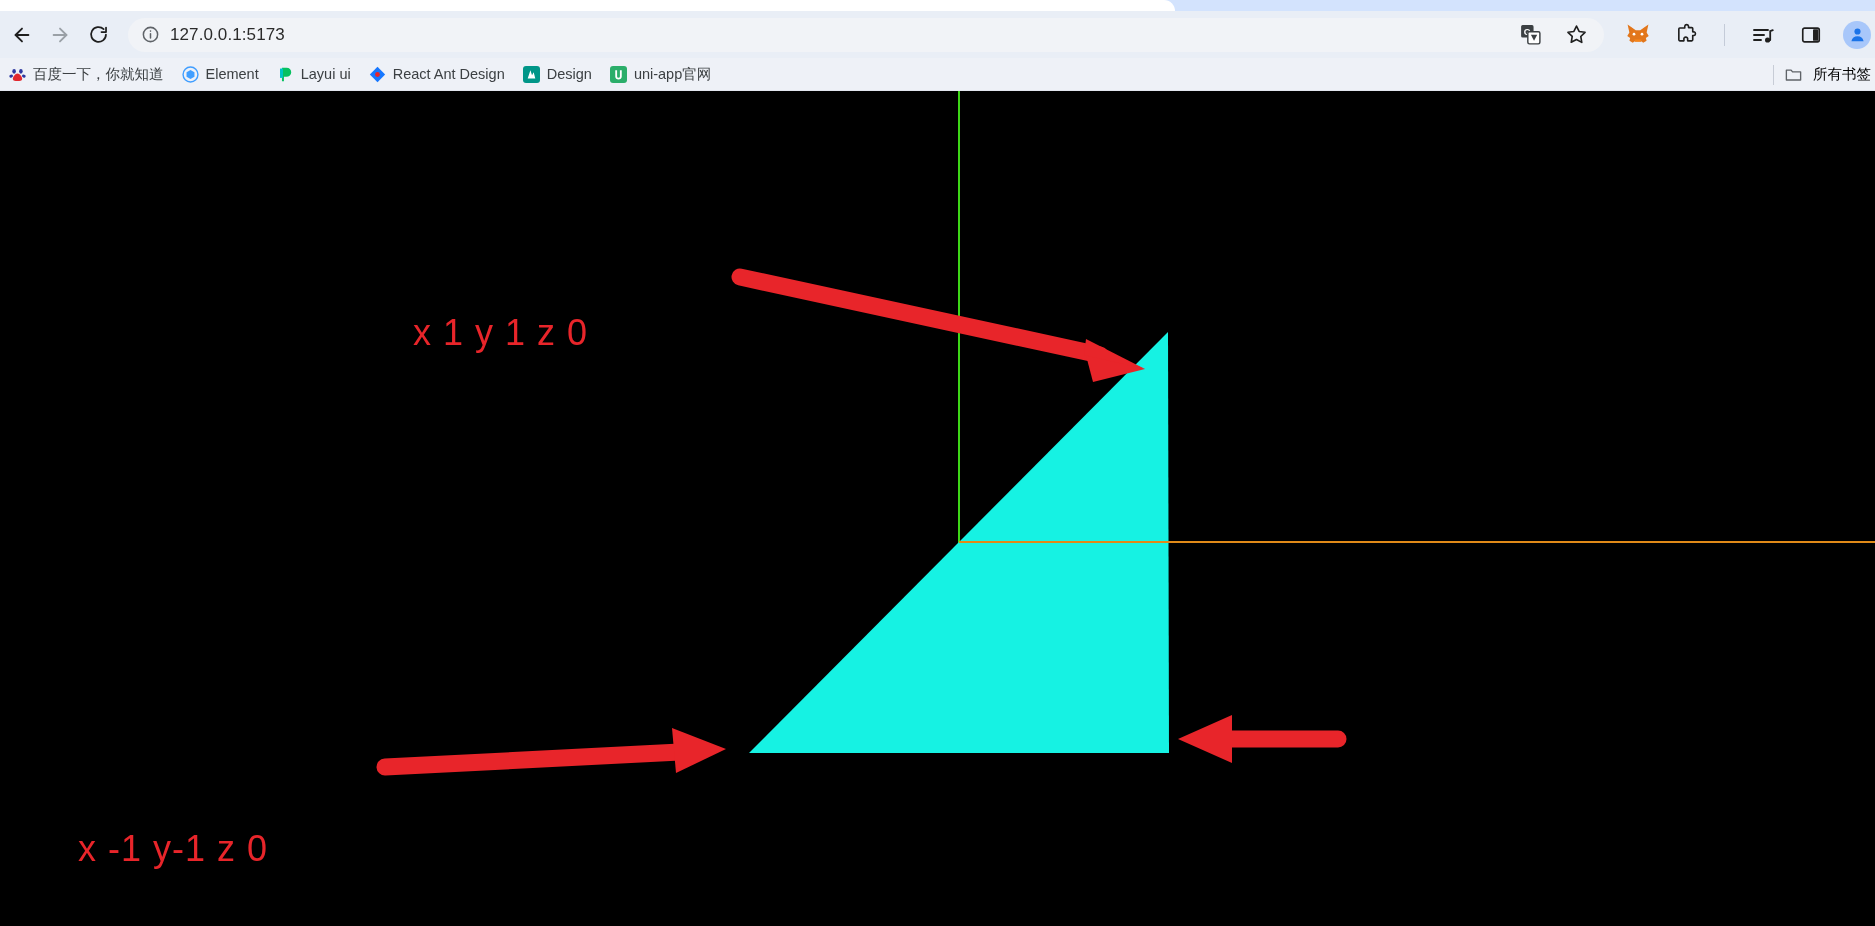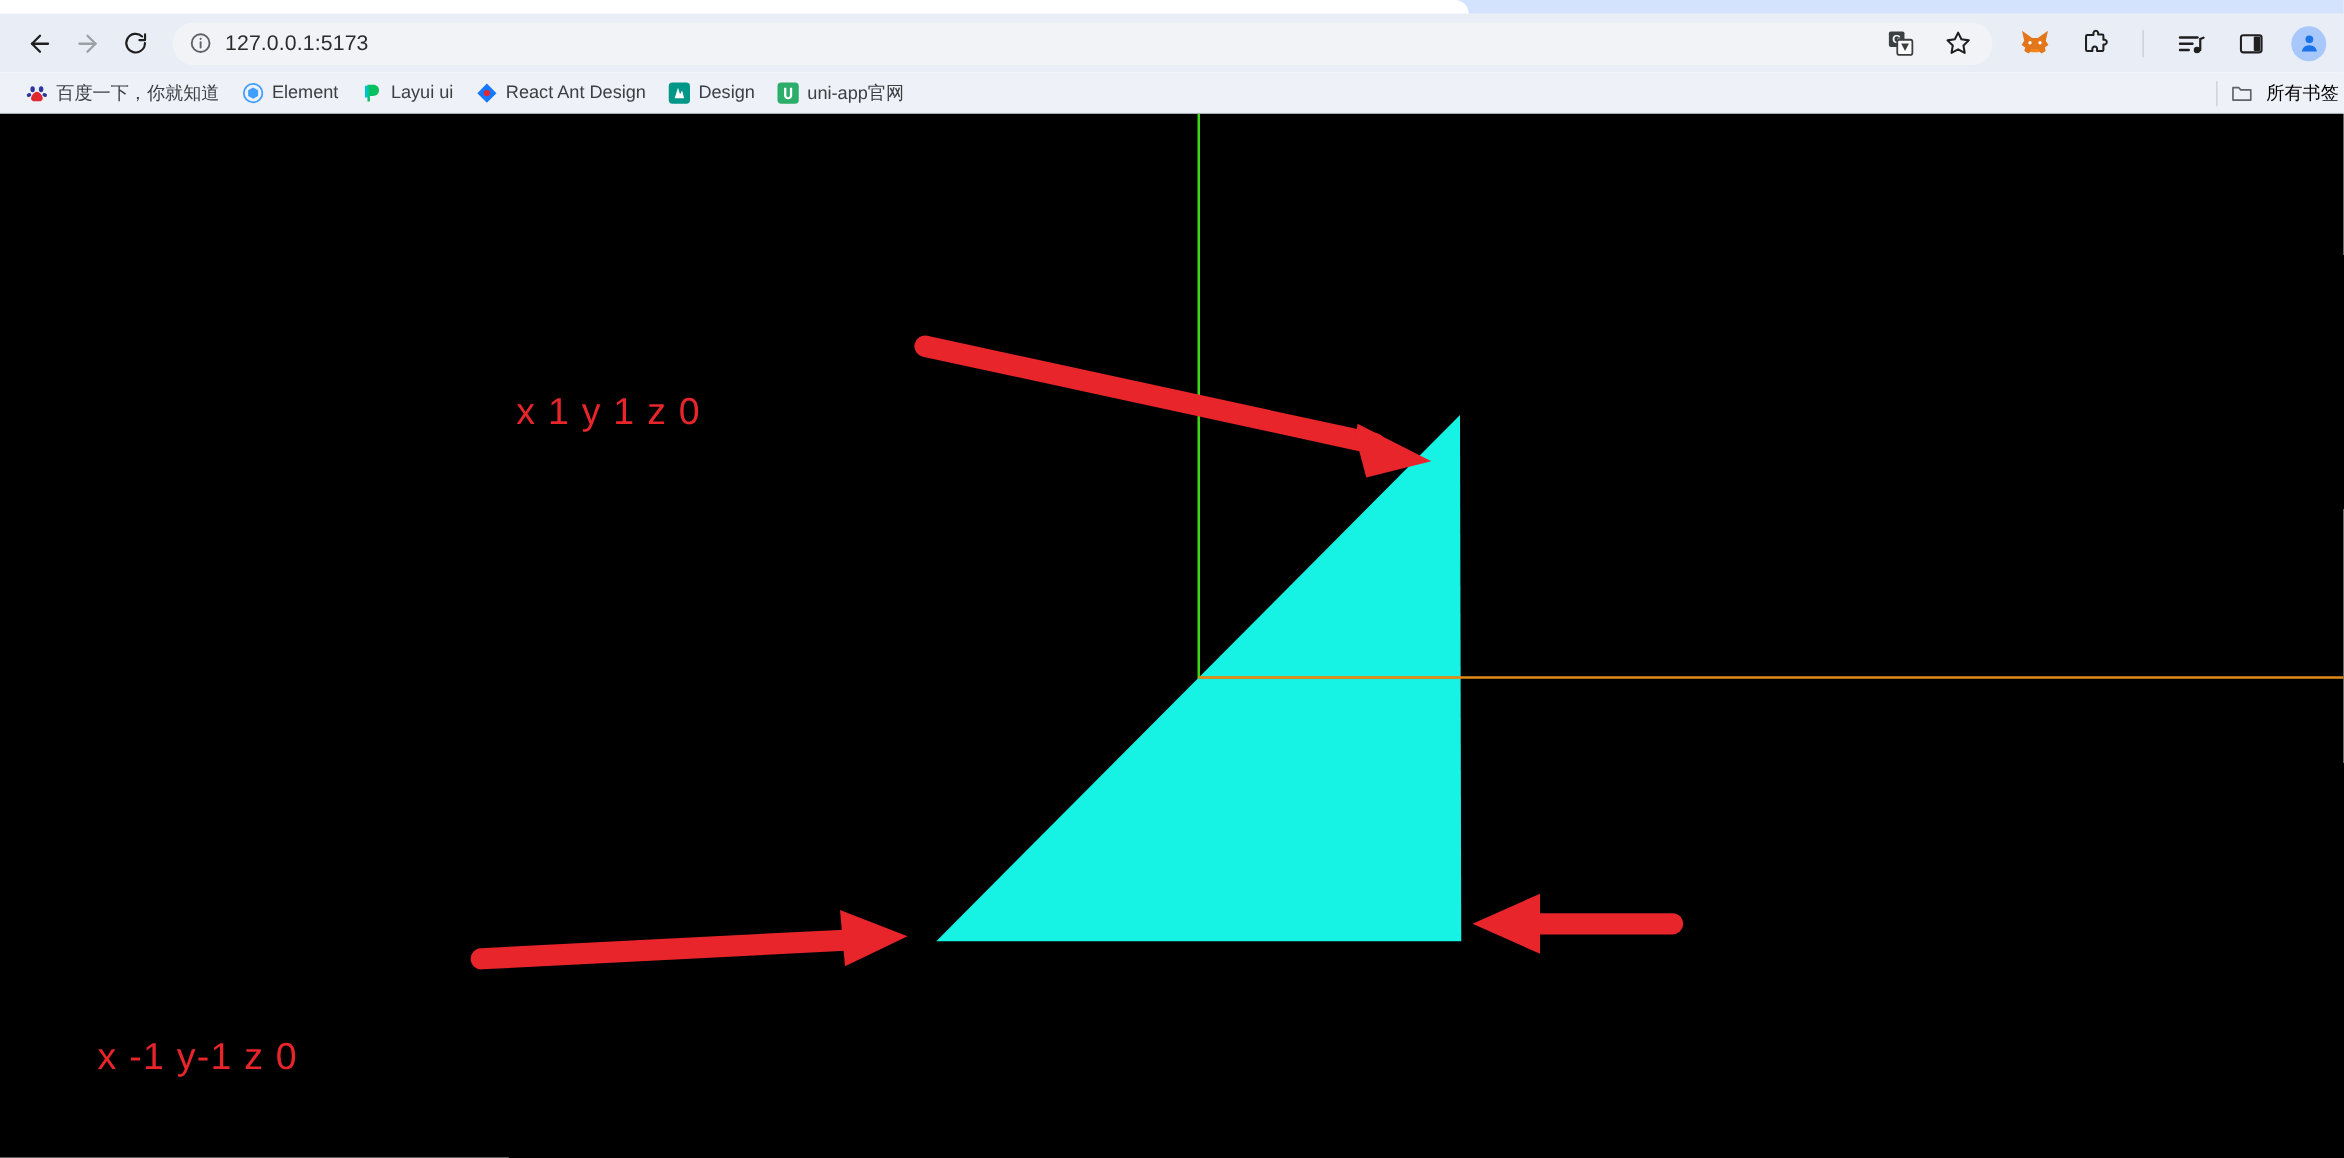--- a/index.html
+++ b/index.html
@@ -25,21 +25,21 @@
     background: #ffffff;
     border-top-left-radius: 0px;
     border-top-right-radius: 12px;
   }
 
   .toolbar {
     height: 47px;
     background: #e9eef6;
     display: flex;
     align-items: center;
-    padding: 0 14px;
+    padding: 0 4px;
     gap: 2px;
     position: relative;
   }
   .nav-btn {
     width: 36px; height: 36px;
     display: flex; align-items: center; justify-content: center;
     border-radius: 50%;
     flex: 0 0 auto;
   }
   .nav-btn svg { display: block; }
@@ -95,21 +95,21 @@
     background: #a8c7fa;
     display: flex; align-items: center; justify-content: center;
   }
 
   
   .bookmarks {
     height: 33px;
     background: #eef1f7;
     display: flex;
     align-items: center;
-    padding: 0 12px;
+    padding: 0 0;
     gap: 0px;
     position: relative;
     border-bottom: 1px solid #e2e6ee;
   }
   .bm {
     display: flex; align-items: center; gap: 7px;
     padding: 3px 9px;
     border-radius: 4px;
     white-space: nowrap;
   }
@@ -139,21 +139,21 @@
     width: 1875px;
     height: 926px;
     background: #000000;
     overflow: hidden;
   }
   .viewport svg { display: block; position: absolute; left: 0; top: 0; }
 
   .anno {
     position: absolute;
     color: #e8252a;
-    font-size: 30px;
+    font-size: 36px;
     font-family: "Liberation Sans", sans-serif;
     letter-spacing: 1px;
     white-space: nowrap;
     line-height: 1;
   }
   #anno-tl { left: 413px; top: 224px; }
   #anno-bl { left: 78px; top: 740px; }
   #anno-br { left: 1400px; top: 735px; }
 </style>
 </head>

